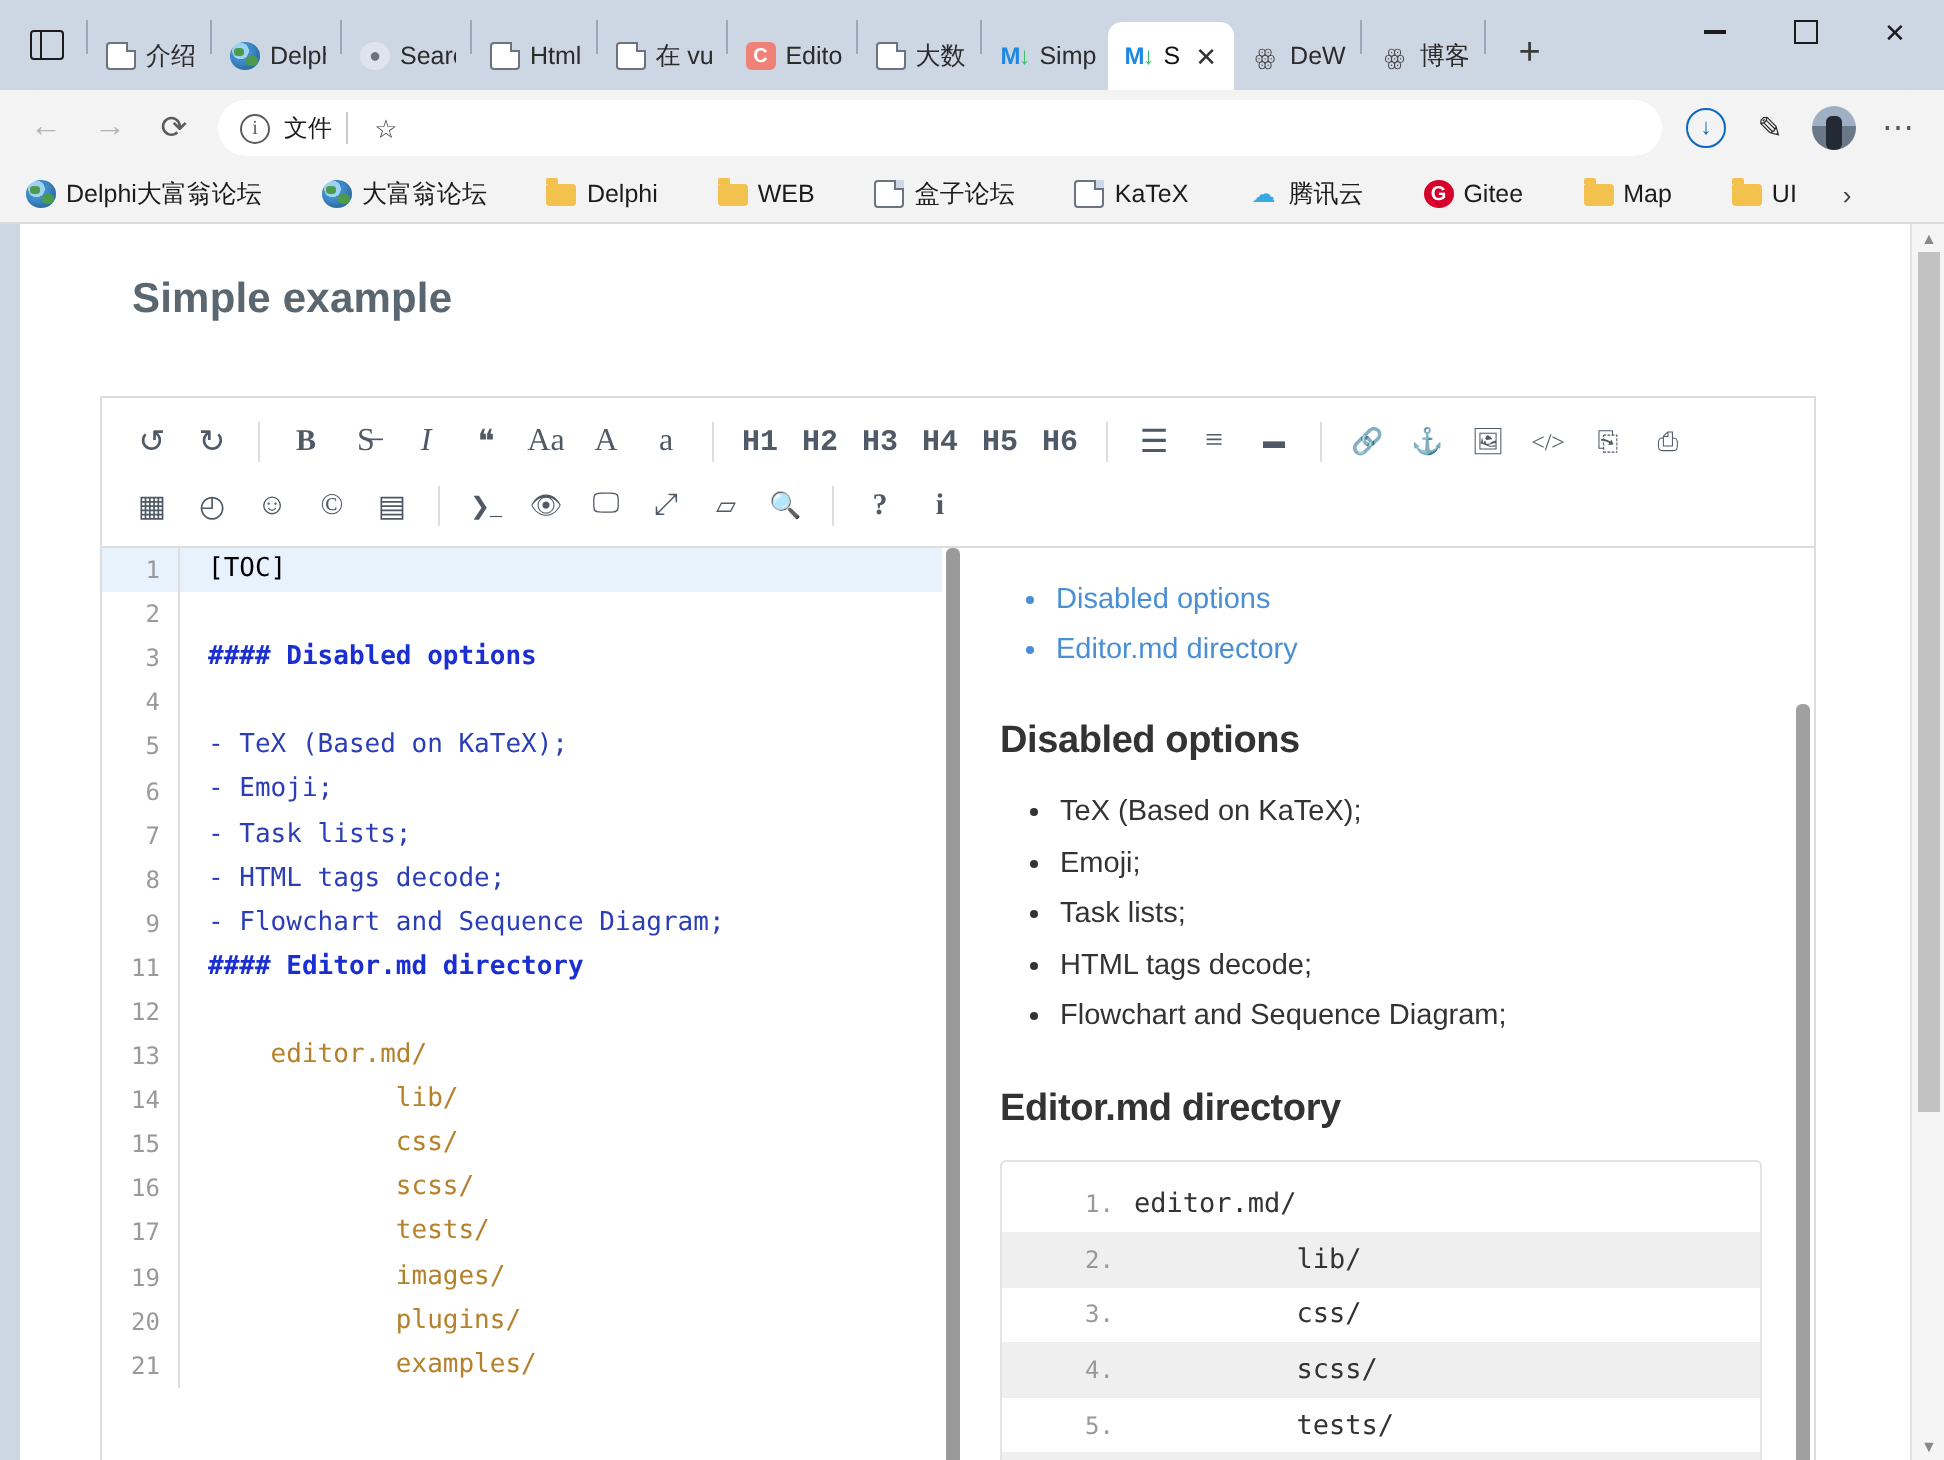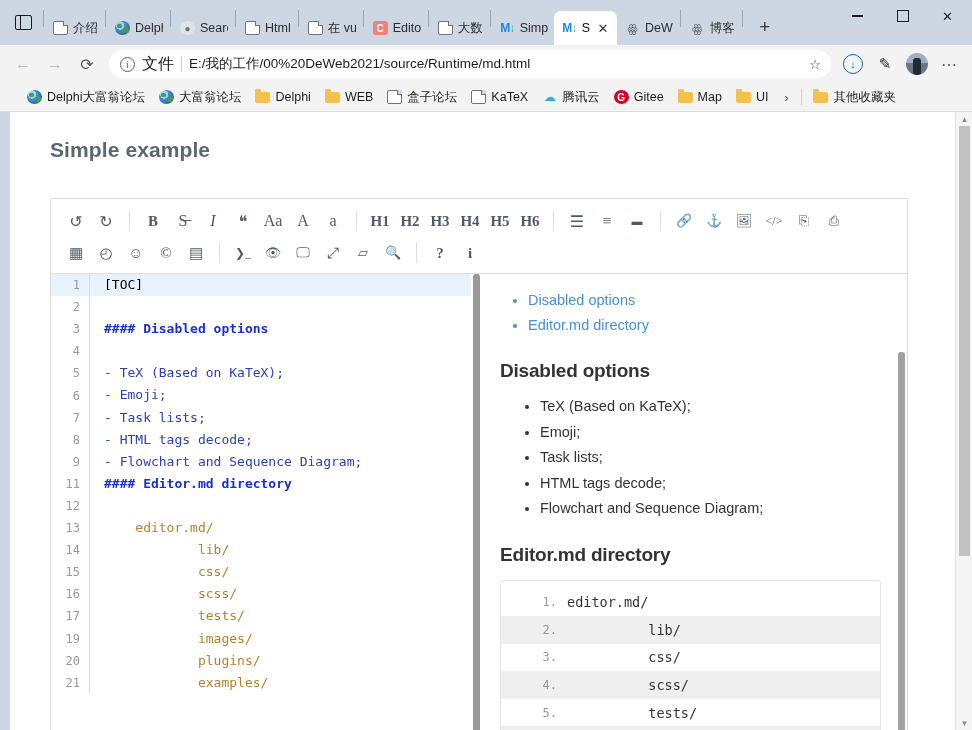--- a/index.html
+++ b/index.html
@@ -64,67 +64,67 @@
             background:#f3f3f3; }
   .navbtn { width:30px;height:30px;display:flex;align-items:center;justify-content:center;
             border-radius:4px;color:#5b5b5b;font-size:16px; }
   .navbtn.dim { color:#b4b4b4; }
   .omnibox { flex:1; height:28px; background:#ffffff; border-radius:14px; display:flex;
              align-items:center; padding:0 4px 0 11px; margin:0 5px; gap:7px; font-size:13.5px;
              color:#1b1b1b; min-width:0; }
   .omni-i { width:15px;height:15px;border:1.3px solid #5d5d5d;border-radius:50%;
             display:flex;align-items:center;justify-content:center;font-size:10px;color:#5d5d5d;
             font-family:"Liberation Serif",serif; flex:0 0 15px;}
-  .omni-label { font-size:16px; color:#1b1b1b; white-space:nowrap; }
+  .omni-label { font-size:12px; color:#1b1b1b; white-space:nowrap; }
   .omni-div { width:1px; height:16px; background:#c9c9c9; }
   .omni-url { flex:1; white-space:nowrap; overflow:hidden; font-size:13.5px; }
   .star { width:24px;height:24px;display:flex;align-items:center;justify-content:center;
           font-size:13px;color:#3a3a3a;position:relative; }
   .navicon { width:30px;height:30px;display:flex;align-items:center;justify-content:center; }
   .dl-circle { width:20px;height:20px;border-radius:50%;border:1.6px solid #0b66c3;
                display:flex;align-items:center;justify-content:center;color:#0b66c3;font-size:11px; }
   .avatar { width:22px;height:22px;border-radius:50%;
             background:linear-gradient(180deg,#9fb0c4 0 45%,#6a7787 46% 100%);
             position:relative; overflow:hidden; }
   .avatar:after{content:"";position:absolute;left:7px;top:5px;width:8px;height:17px;
                 background:#232a33;border-radius:3px;}
 
   
-  .bookmarks { height:28px; display:flex; align-items:center; gap:0px; padding:0 20px;
+  .bookmarks { height:28px; display:flex; align-items:center; gap:16px; padding:0 6px;
                background:#f3f3f3; font-size:12.5px; color:#1b1b1b; }
   .bm { display:flex; align-items:center; gap:5px; padding:3px 7px; border-radius:4px;
         white-space:nowrap; }
   .bm .fav.folder { width:14px;height:11px;background:#f2c14e;border-radius:1px 2px 2px 2px;
                     position:relative; }
   .bm .fav.folder:before{content:"";position:absolute;top:-3px;left:0;width:6px;height:3px;
                          background:#f2c14e;border-radius:1px 1px 0 0;}
   .bm-overflow { width:22px;height:22px;display:flex;align-items:center;justify-content:center;
                  color:#444;font-size:13px; }
   .bm-sep { width:1px;height:16px;background:#cfcfcf;margin:0 4px; }
   .fav.g-red { width:14px;height:14px;border-radius:50%;background:#d6002a;color:#fff;
                font-weight:bold;font-size:10px;display:flex;align-items:center;justify-content:center; }
   .fav.cloud { width:15px;height:11px;color:#36a9e1;font-size:12px;display:flex;align-items:center; }
 
   
   .viewport { flex:1; background:#ffffff; position:relative; overflow:hidden;
               border-top:1px solid #dcdcdc; display:flex; }
-  .page { flex:1; position:relative; padding:0 0 0 0; overflow:hidden; }
+  .page { flex:1; position:relative; padding:0 0 0 16px; overflow:hidden; }
 
   .page-title { font-size:21px; font-weight:bold; color:#5b6770; margin:26px 0 18px 50px;
                 letter-spacing:.1px; }
 
   .editormd { position:absolute; left:50px; top:86px; width:858px; height:560px;
               border:1px solid #ddd; background:#fff; overflow:hidden; }
 
   .toolbar { border-bottom:1px solid #ddd; background:#fff; padding:6px 10px 4px 10px; }
   .tb-row { display:flex; align-items:center; gap:0px; height:32px; }
   .tb-btn { min-width:30px; height:30px; padding:0 5px; display:flex; align-items:center;
             justify-content:center; color:#4f5a66; font-size:16px;
             font-family:"Liberation Serif", serif; }
-  .tb-btn.sans { font-family:Liberation Serif, serif; font-size:15px; font-weight:bold; }
+  .tb-btn.sans { font-family:Liberation Mono, monospace; font-size:15px; font-weight:bold; }
   .tb-sep { width:1px; height:20px; background:#ddd; margin:0 8px; }
   .tb-row2 .tb-btn { font-size:15px; }
 
   .panes { display:flex; height:calc(100% - 78px); position:relative; }
   .editor-pane { width:420px; position:relative; background:#fff; overflow:hidden;
                  font-family:"DejaVu Sans Mono", monospace; }
   .cm-line { display:flex; height:22.1px; align-items:center; font-size:13px; }
   .cm-line.hl { background:#e8f2fd; }
   .gutter-n { width:38px; text-align:right; padding-right:9px; color:#999; font-size:12px;
               flex:0 0 38px; }
@@ -143,21 +143,21 @@
                   padding:10px 26px 0 18px; }
   .pv-scroll { position:absolute; right:0; top:0; width:11px; height:100%; background:#fff; }
   .pv-thumb { position:absolute; right:2px; top:78px; width:7px; height:395px;
               background:#a0a0a0; border-radius:3px; }
 
   .toc-list { list-style:disc; margin:4px 0 0 0; padding-left:28px; color:#4a8fd4; }
   .toc-list li { font-size:14.5px; line-height:25px; }
   .toc-list li span { color:#4a8fd4; }
   .pv-h4 { font-size:19px; font-weight:bold; color:#333; margin:22px 0 12px 0;
            letter-spacing:-.2px; }
-  .pv-ul { list-style:disc; margin:12px; padding-left:28px; color:#333; }
+  .pv-ul { list-style:disc; margin:2px; padding-left:28px; color:#333; }
   .pv-ul li { font-size:14.5px; line-height:25.5px; color:#333; }
   .pv-pre { margin:14px 0 0 0; border:1px solid #e3e3e3; border-radius:3px; background:#fff;
             overflow:hidden; }
   .pv-pre ol { margin:0; padding:8px 0 0 0; list-style:none; counter-reset:ln; }
   .pv-pre li { counter-increment:ln; display:flex; height:27.6px; align-items:center;
                font-family:"DejaVu Sans Mono", monospace; font-size:13.5px; color:#333; }
   .pv-pre li:nth-child(even) { background:#efefef; }
   .pv-pre li:before { content:counter(ln) "."; width:56px; text-align:right; padding-right:10px;
                       color:#999; font-size:12px; flex:0 0 56px; }
   .pv-pre li span { white-space:pre; }
@@ -262,21 +262,20 @@
 
   <div class="navbar">
     <div class="navbtn dim">←</div>
     <div class="navbtn dim">→</div>
     <div class="navbtn">⟳</div>
 
     <div class="omnibox">
       <span class="omni-i">i</span>
       <span class="omni-label">文件</span>
       <span class="omni-div"></span>
-      <span class="omni-url">E:/我的工作/00%20DeWeb2021/source/Runtime/md.html</span>
       <span class="star">☆</span>
     </div>
 
     <div class="navicon">
       <span class="dl-circle">↓</span>
     </div>
     <div class="navicon">
       <span style="font-size:15px;color:#2b2b2b;">✎</span>
     </div>
     <div class="navicon">

